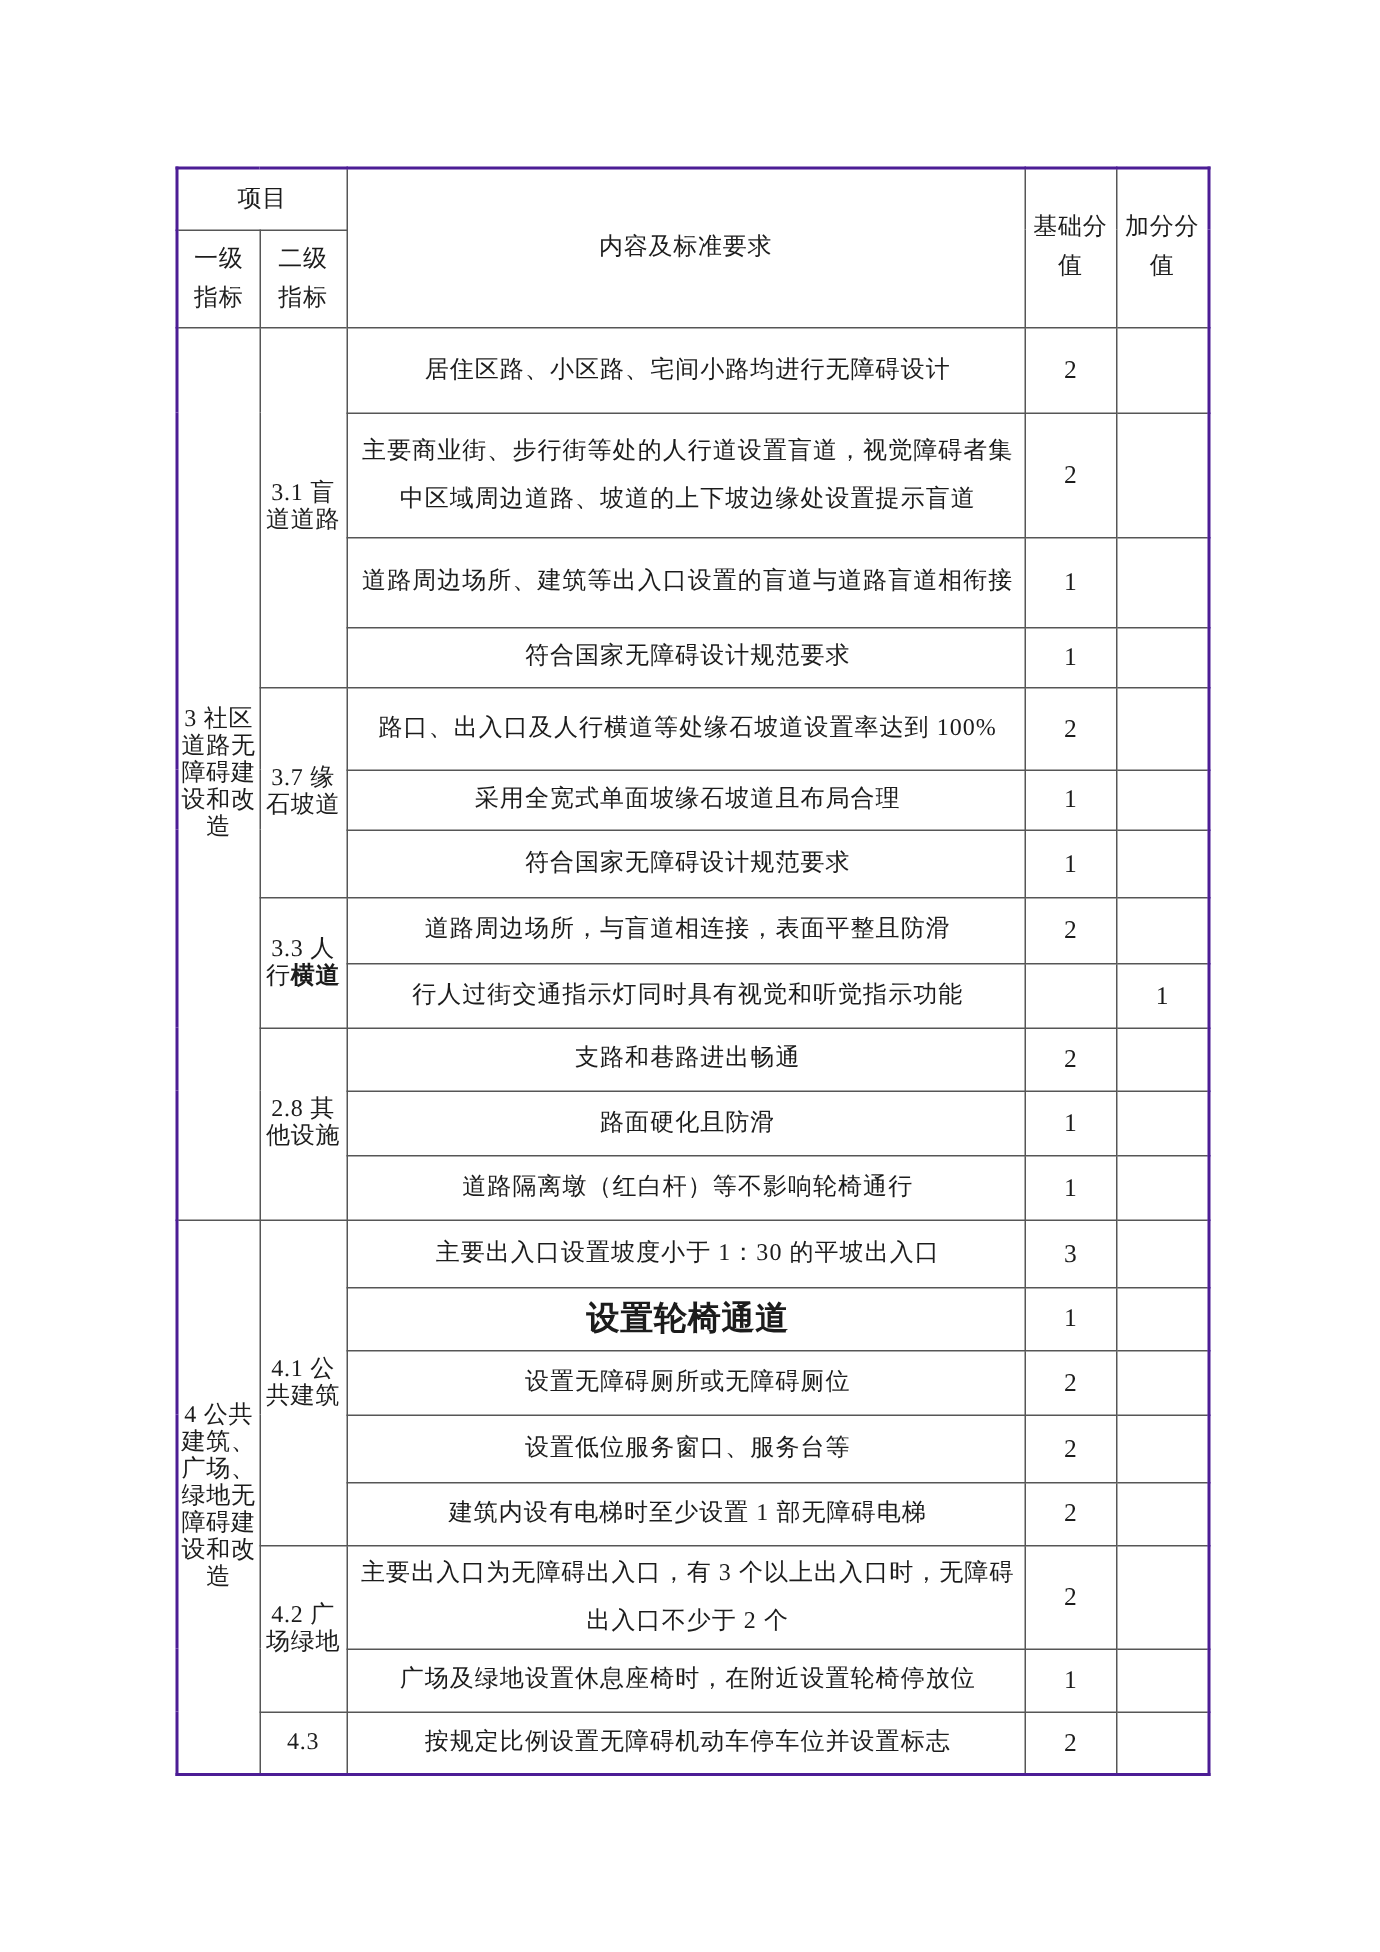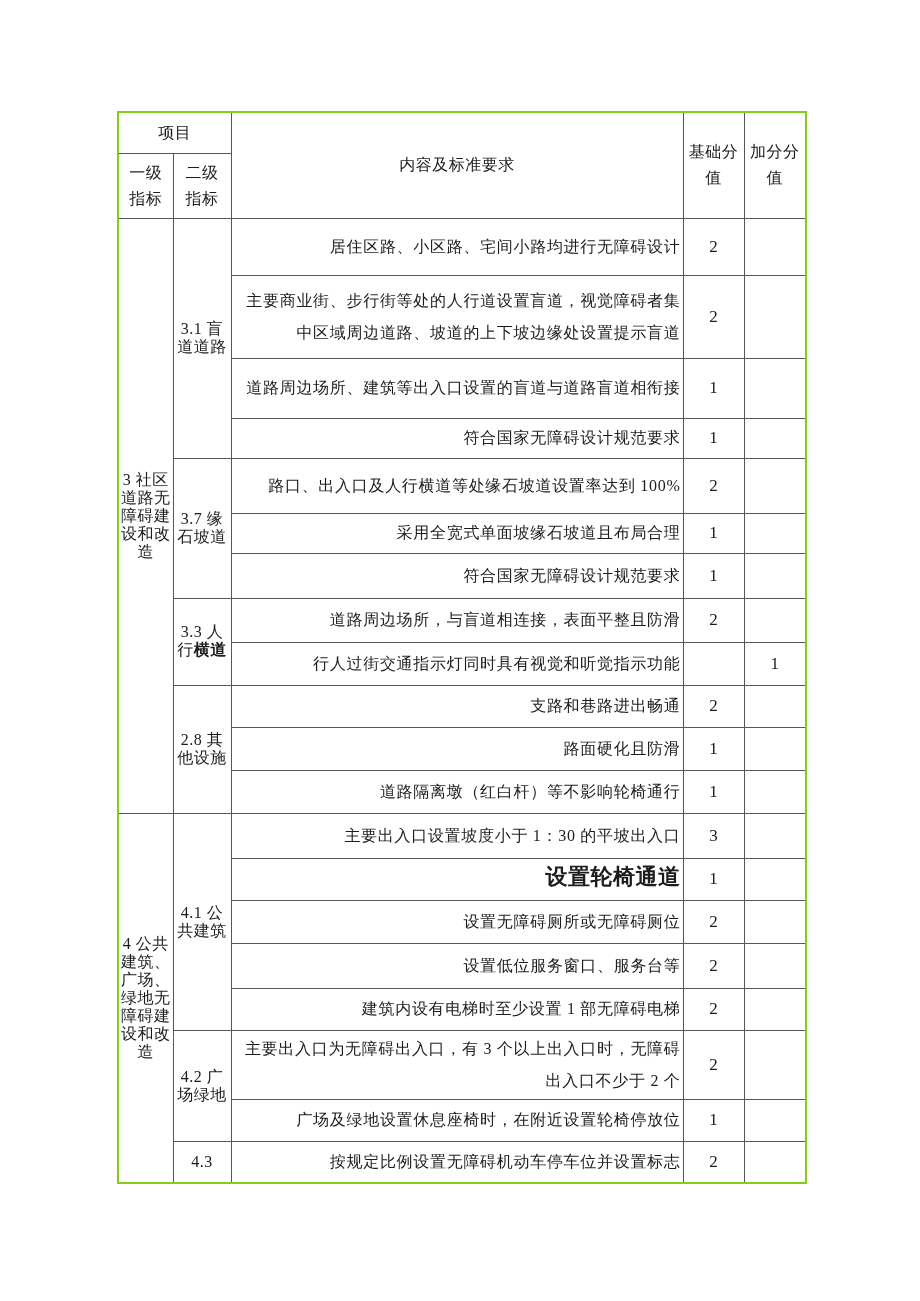--- a/index.html
+++ b/index.html
@@ -13,45 +13,45 @@
   }
   .sheet {
     position: absolute;
     left: 117px;
     top: 111px;
   }
   table.assessment {
     border-collapse: collapse;
     table-layout: fixed;
     width: 688px;
-    border: 2px solid #84cc16;
+    border: 2px solid #4c1d95;
   }
   th, td {
     border: 1px solid #565656;
     font-weight: normal;
     text-align: center;
     vertical-align: middle;
     padding: 0;
     font-size: 16px;
     letter-spacing: 0.5px;
     overflow: hidden;
   }
   .pre { white-space: pre-line; margin-top: 17px; }
   .hdr { line-height: 26px; }
   .label-cell { line-height: 18px; }
   .content-cell {
-    text-align: right;
+    text-align: center;
     padding: 2px 2px 2px 5px;
     line-height: 32px;
     letter-spacing: 0.7px;
   }
   .score-cell { font-size: 17px; letter-spacing: 0; }
   .bold-hei {
     font-weight: bold;
-    font-family: Liberation Mono, monospace;
+    font-family: Liberation Serif, serif;
     letter-spacing: 0.5px;
   }
   td.content-cell.bold-hei { font-size: 22px; }
 </style>
 </head>
 <body>
 
 <div class="sheet">
   <table class="assessment">
     <colgroup>

